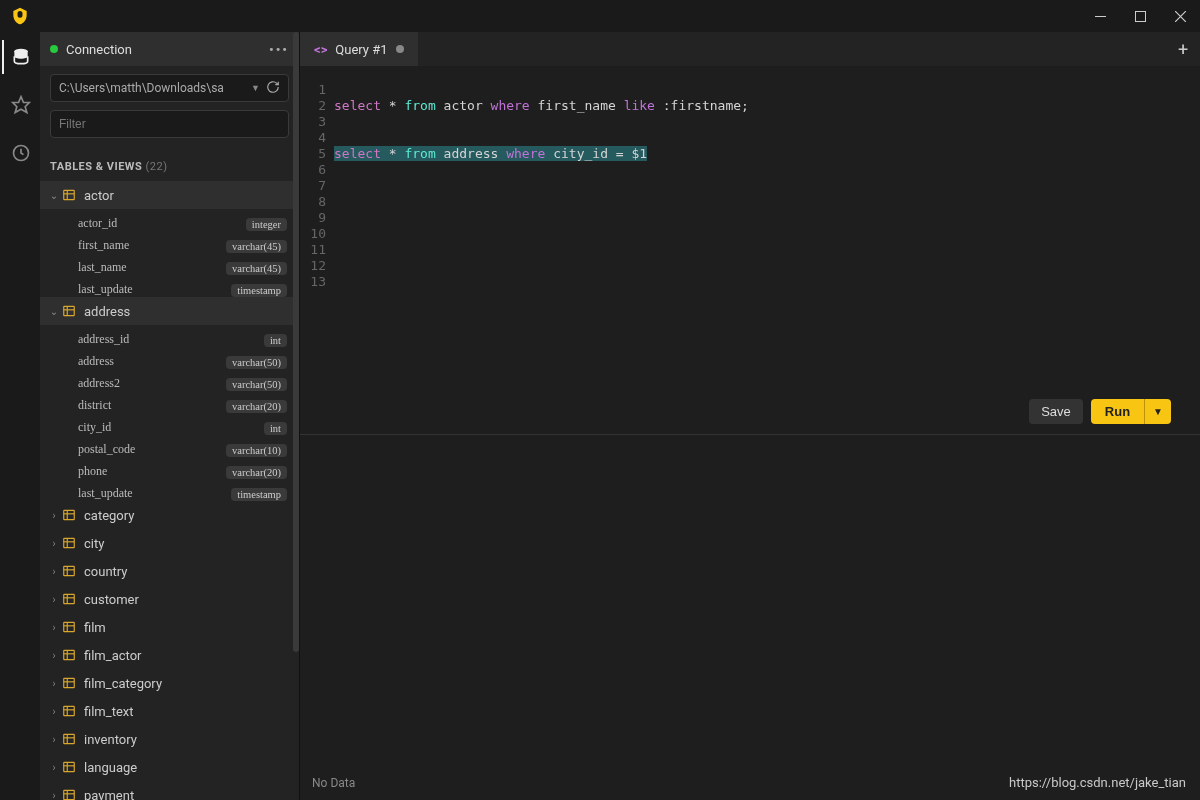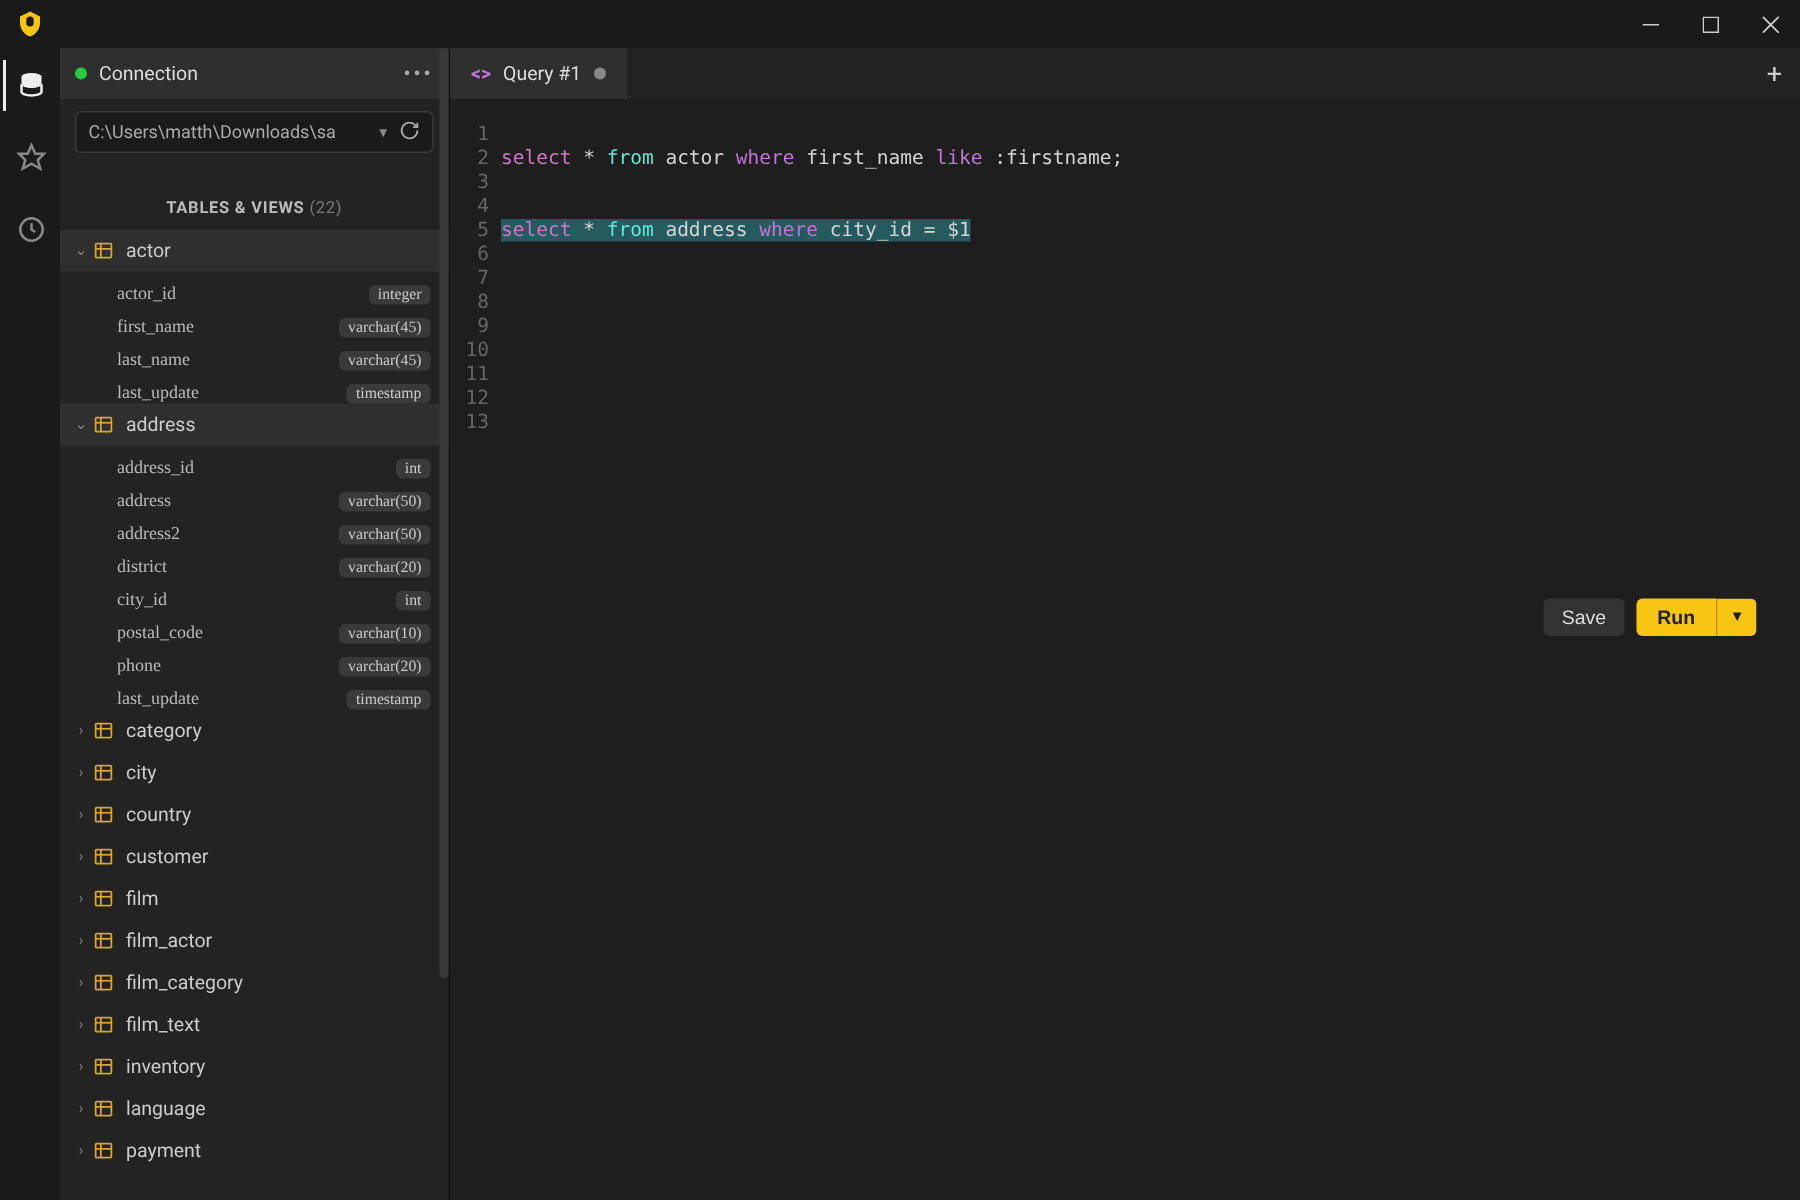--- a/index.html
+++ b/index.html
@@ -99,21 +99,21 @@
   .refresh-icon { color:#aaa; }
   .filter-input {
     width:100%; height:28px;
     background:#1a1a1a; border:1px solid #3a3a3a; border-radius:4px;
     padding:0 8px; color:#ccc; font-size:12px;
   }
   .filter-input::placeholder { color:#777; }
   .section-header {
     padding: 14px 10px 8px 10px;
     font-size: 11px; font-weight:bold;
-    color:#bbb; letter-spacing:0.5px;text-align:center;
+    color:#bbb; letter-spacing:0.5px;
   }
   .section-header .count { color:#777; font-weight:normal; }
   .tree { overflow-y:auto; }
   .table-row {
     display:flex; align-items:center;
     height:28px; padding:0 10px 0 6px;
     color:#ccc; font-size:13px;
   }
   .table-row.hover-row { background:#2f2f2f; }
   .chev {
@@ -267,20 +267,21 @@
       <div class="path-row">
         <span class="path-text">C:\Users\matth\Downloads\sa</span>
         <span class="caret-sm">▼</span>
         <span class="refresh-icon">
           <svg width="14" height="14" viewBox="0 0 24 24" fill="none" stroke="currentColor" stroke-width="2">
               <path d="M21 12a9 9 0 11-3-6.7L21 8"></path>
               <path d="M21 3v5h-5"></path>
             </svg>
         </span>
       </div>
+      <input class="filter-input" placeholder="Filter" style="">
     </div>
     <div class="section-header">
       <span>TABLES &amp; VIEWS</span>
       <span class="count">(22)</span>
     </div>
     <div class="tree" id="tree">
         <div class="table-row hover-row">
           <span class="chev">⌄</span>
           <span class="tbl-icon">
             <svg viewBox="0 0 24 24" fill="none" stroke="currentColor" stroke-width="2">
@@ -518,14 +519,18 @@
       </div>
       <div class="action-bar">
         <button class="btn-save">Save</button>
         <div class="btn-run-group">
           <button class="btn-run">Run</button>
           <button class="btn-run-caret">▼</button>
         </div>
       </div>
     </div>
 
+    <div class="results">
+      <div class="no-data">No Data</div>
+      <div class="watermark">https://blog.csdn.net/jake_tian</div>
+    </div>
   </div>
 </div>
 
 </body></html>

